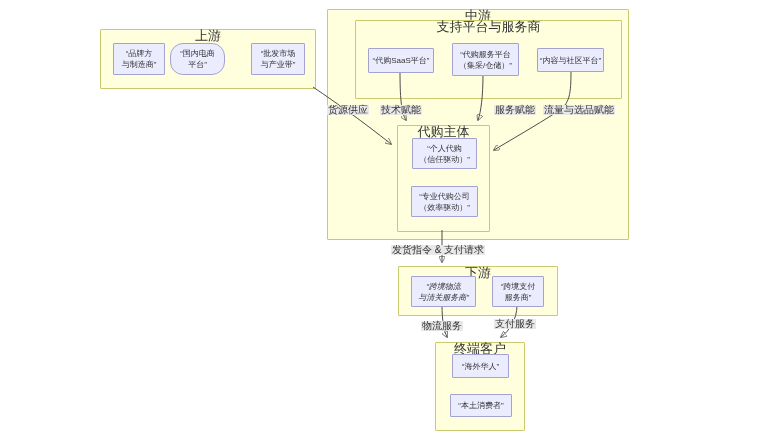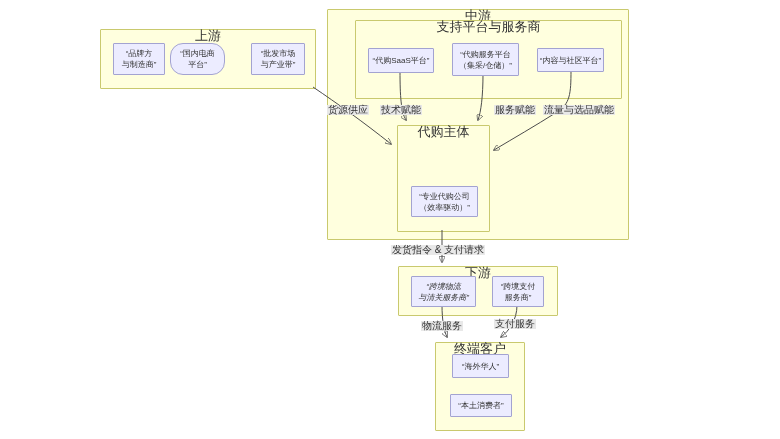--- a/index.html
+++ b/index.html
@@ -95,20 +95,24 @@
     <span class="node-label">“代购服务平台
 （集采/仓储）”</span>
   </div>
   <div class="node" style="left:368px;top:48px;width:64px;height:23px;">
     <span class="node-label">“代购SaaS平台”</span>
   </div>
   <div class="node" style="left:537px;top:48px;width:65px;height:22px;">
     <span class="node-label">“内容与社区平台”</span>
   </div>
 
+  <div class="node" style="left:412px;top:138px;width:63px;height:29px;">
+    <span class="node-label">“个人代购
+（信任驱动）”</span>
+  </div>
   <div class="node" style="left:411px;top:186px;width:65px;height:29px;">
     <span class="node-label">“专业代购公司
 （效率驱动）”</span>
   </div>
 
   <div class="node" style="left:411px;top:276px;width:63px;height:29px;font-style:italic;">
     <span class="node-label">“跨境物流
 与清关服务商”</span>
   </div>
   <div class="node" style="left:492px;top:276px;width:50px;height:29px;">

